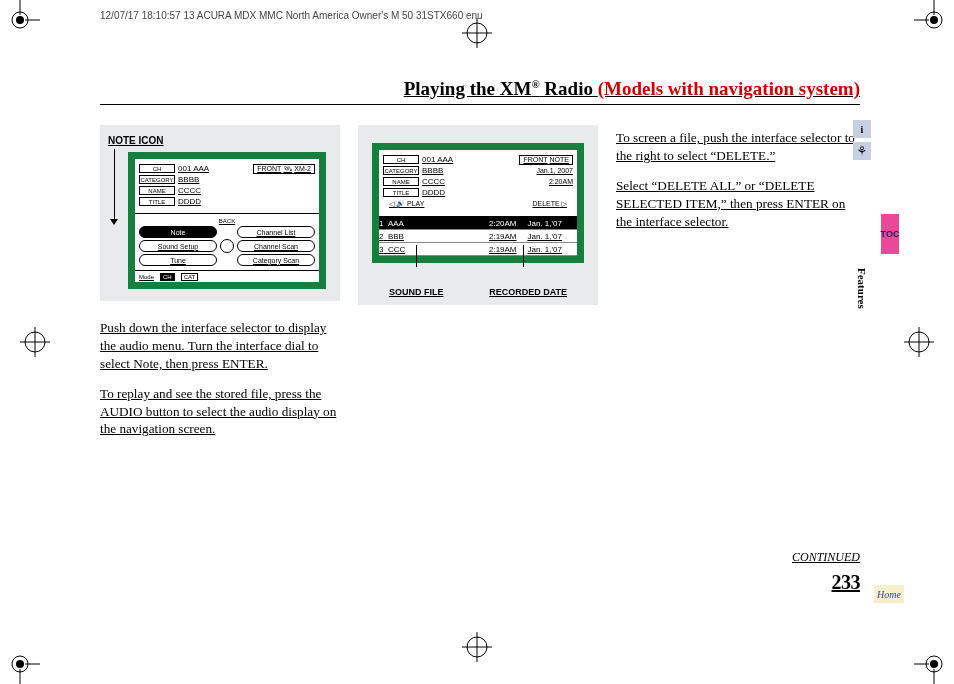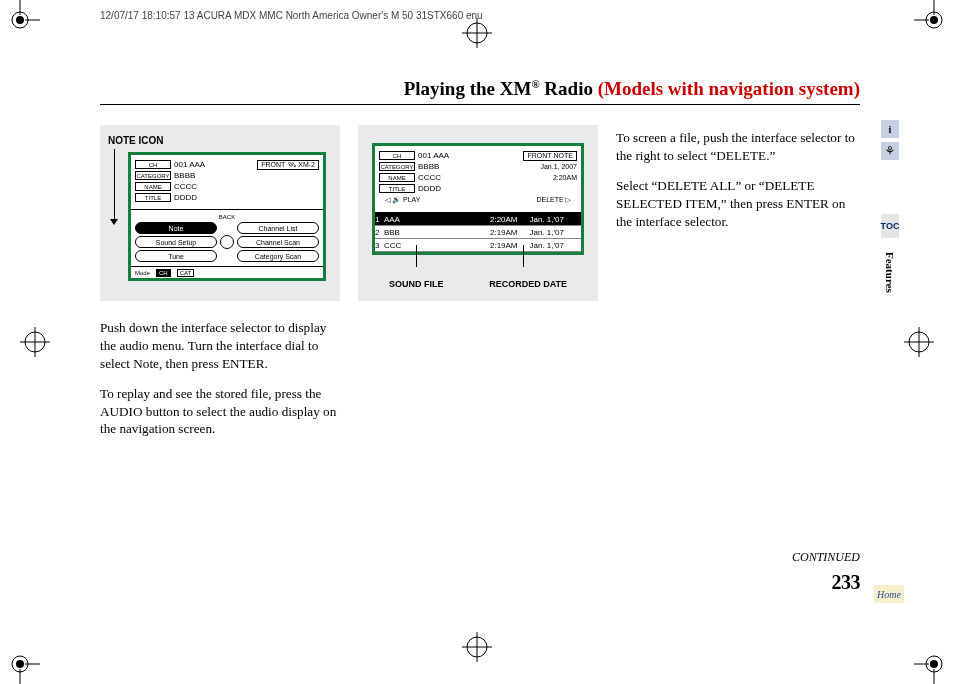--- a/index.html
+++ b/index.html
@@ -28,20 +28,21 @@
     .reg-mark { position: absolute; }
     .reg-top { top: 18px; left: 50%; transform: translateX(-50%); }
     .reg-bottom { bottom: 22px; left: 50%; transform: translateX(-50%); }
     .reg-left { left: 20px; top: 50%; transform: translateY(-50%); }
     .reg-right { right: 20px; top: 50%; transform: translateY(-50%); }
     .content {
       position: absolute;
       top: 78px;
       left: 100px;
       width: 760px;
+      text-decoration: underline;
     }
     .page-title {
       font-family: Georgia, "Times New Roman", serif;
       font-size: 19px;
       font-weight: bold;
       text-align: right;
       padding-bottom: 4px;
     }
     .page-title .sup { font-size: 11px; vertical-align: super; font-weight: bold; }
     .page-title .red { color: #c00; }
@@ -58,21 +59,21 @@
       min-height: 176px;
     }
     .figure-label {
       font-family: Arial, Helvetica, sans-serif;
       font-size: 10px;
       font-weight: bold;
       margin-bottom: 6px;
     }
     .screen-mock {
       background: #fff;
-      border: 3px solid #15803d;
+      border: 7px solid #15803d;
       font-family: Arial, Helvetica, sans-serif;
       font-size: 8px;
       margin: 0 6px;
     }
     .screen-top {
       padding: 4px 4px 6px 4px;
     }
     .screen-row { display: flex; align-items: center; height: 11px; }
     .tag {
       border: 1px solid #000;
@@ -127,21 +128,21 @@
     .list-row { display: flex; align-items: center; height: 13px; border-bottom: 1px solid #888; padding: 0 0; font-size: 8px; }
     .list-row .l { width: 50%; }
     .list-row .r { width: 25%; text-align: center; }
     .list-row .r2 { width: 25%; text-align: left; }
     .play-bar { display: flex; justify-content: space-between; padding: 2px 6px; font-size: 7px; border-bottom: none; }
     .fig2-labels { display: flex; justify-content: space-around; font-family: Arial, sans-serif; font-size: 9px; font-weight: bold; margin-top: 24px; }
     .continued { text-align: right; font-style: italic; font-size: 12px; margin-top: 100px; }
     .page-num { text-align: right; font-size: 20px; font-weight: bold; margin-top: 6px; letter-spacing: -0.5px; }
     .side-tabs { position: absolute; right: 55px; top: 120px; display: flex; flex-direction: column; gap: 4px; }
     .tab { width: 18px; height: 18px; background: #c7cfe0; display: flex; align-items: center; justify-content: center; font-size: 10px; }
-    .tab.toc { height: 24px; background: #e5e5e5; color: #0a2a66; writing-mode: horizontal-tb; font-family: Arial; font-size: 9px; font-weight: bold; margin-top: 50px; }
+    .tab.toc { height: 40px; background: #ec4899; color: #0a2a66; writing-mode: horizontal-tb; font-family: Arial; font-size: 9px; font-weight: bold; margin-top: 50px; margin-left: 28px; }
     .tab.feat { background: none; height: 60px; font-family: Georgia; font-size: 11px; writing-mode: vertical-rl; font-weight: bold; }
     .tab.home { background: #f7eecb; font-family: cursive; font-style: italic; color: #2a4aa0; width: 30px; font-size: 10px; position: absolute; top: 465px; right: -5px; }
   </style>
 </head>
 <body>
 
 <svg class="crop-mark crop-tl" width="40" height="40">
     <line x1="20" y1="0" x2="20" y2="15" stroke="#000"></line>
     <line x1="25" y1="20" x2="40" y2="20" stroke="#000"></line>
     <circle cx="20" cy="20" r="8" fill="none" stroke="#000"></circle>

